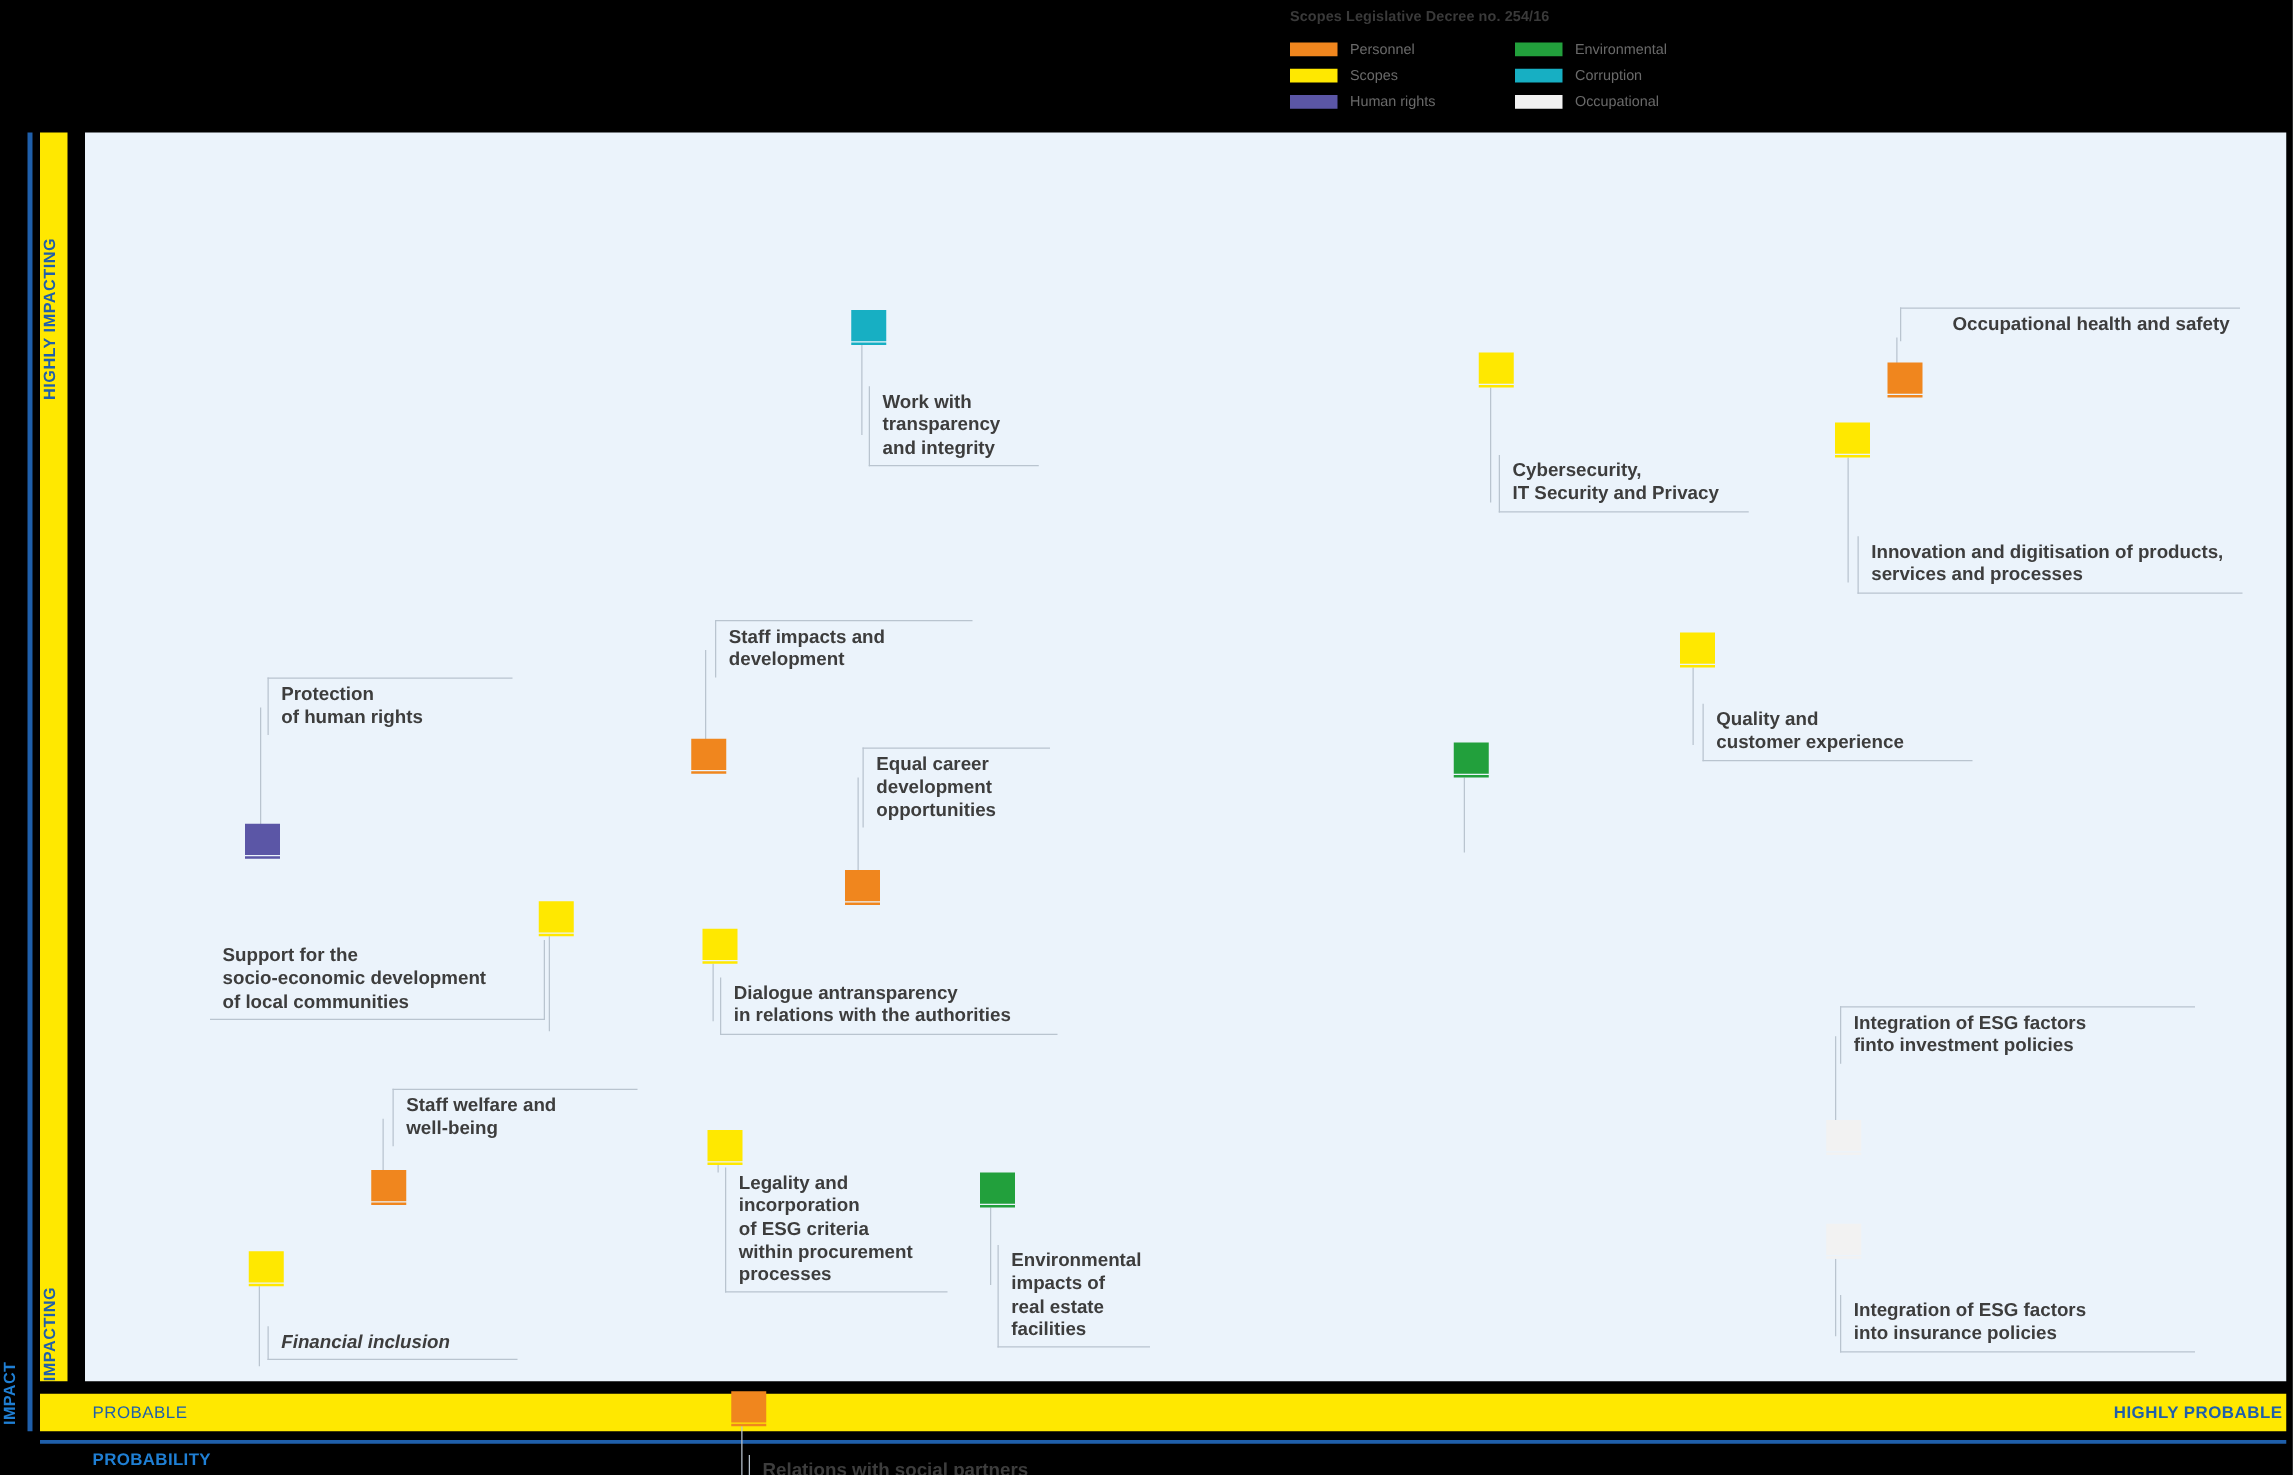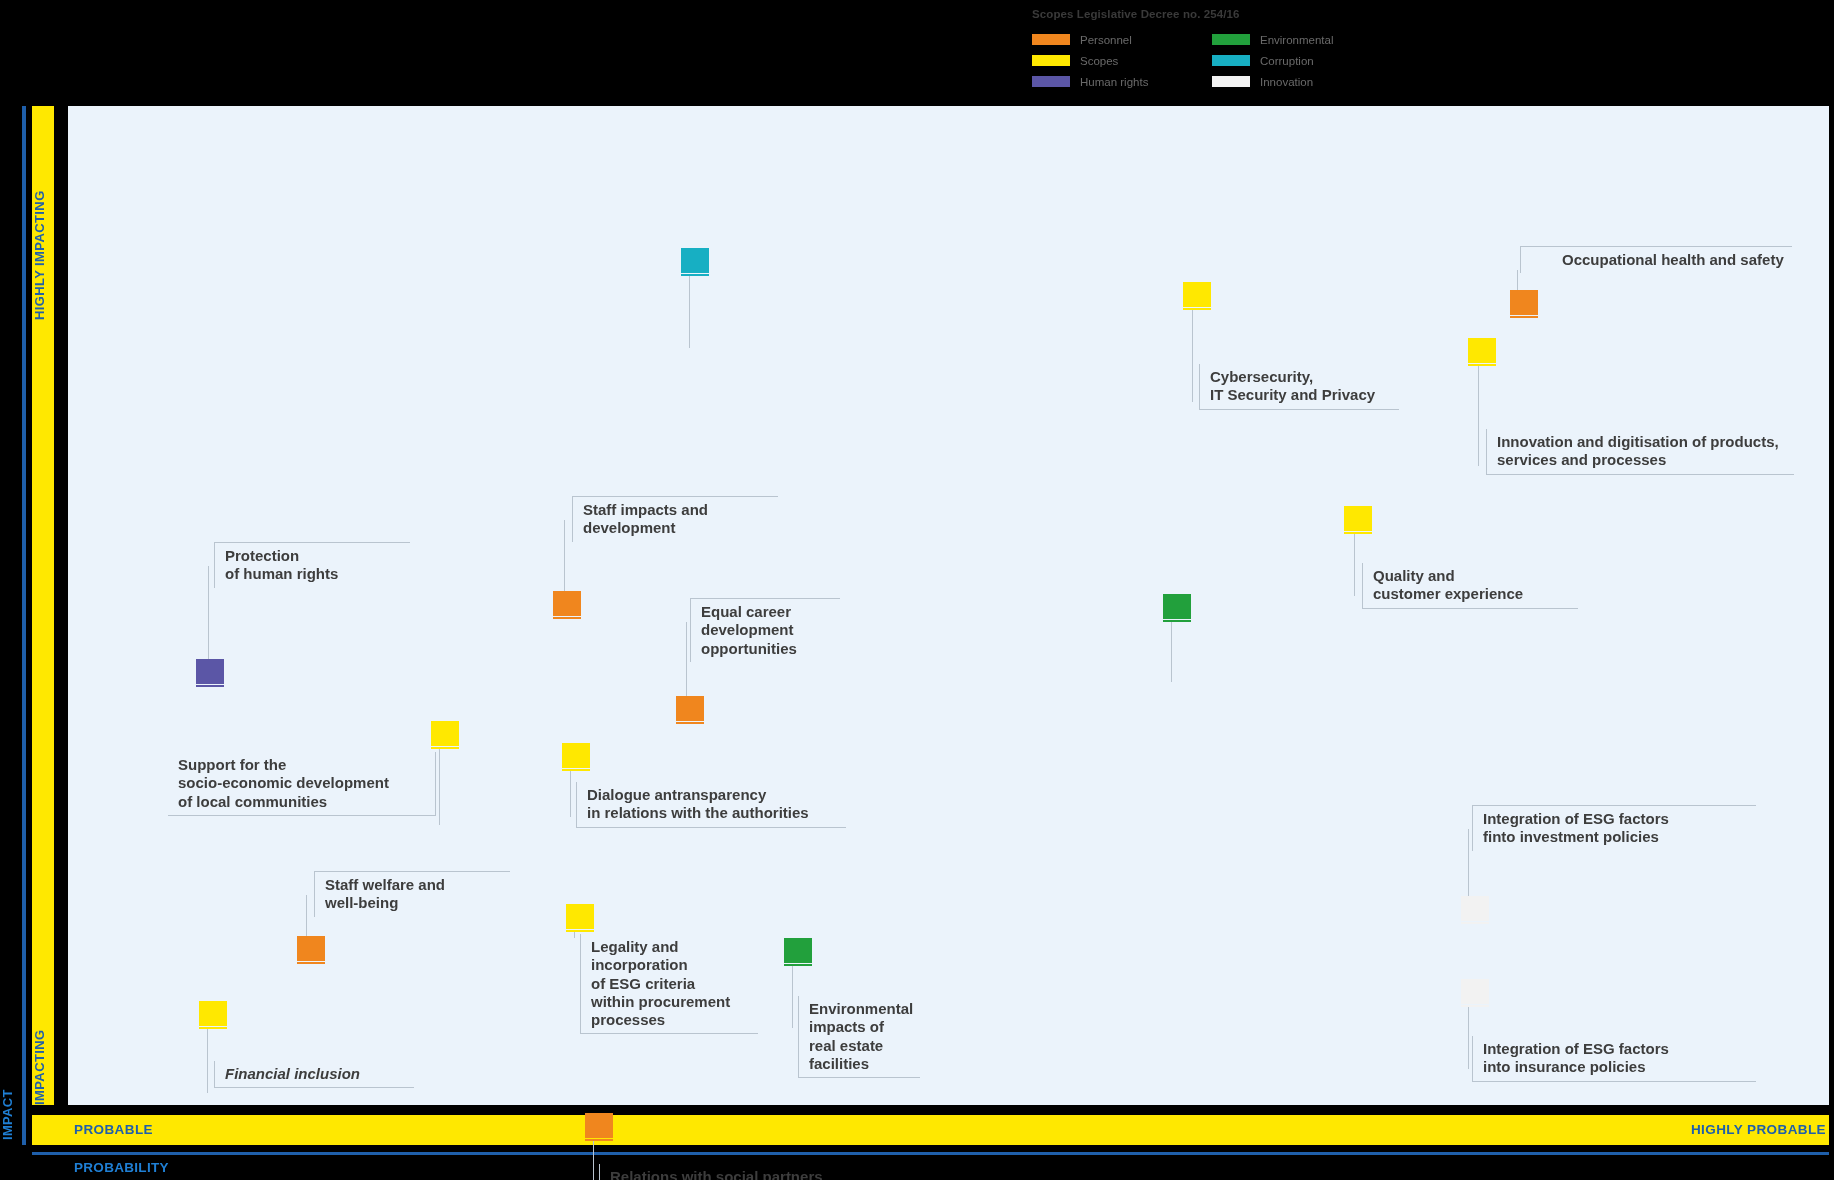--- a/index.html
+++ b/index.html
@@ -54,21 +54,21 @@
   }
   .ylab-top { top:110px; height:210px; }
   .ylab-bot { top:985px; height:120px; }
   .ytitle {
     position:absolute; left:0px; top:1020px; width:20px; height:120px;
     font-size:13px; font-weight:bold; color:#1f7fd4; letter-spacing:0.3px;
     writing-mode: vertical-rl; transform: rotate(180deg); white-space:nowrap;
   }
   .xlab-left {
     position:absolute; left:74px; top:1122px;
-    font-size:13.5px; font-weight:bold; color:#1f5faa; letter-spacing:0.4px;
+    font-size:13.5px; font-weight:normal; color:#1f5faa; letter-spacing:0.4px;
   }
   .xlab-right {
     position:absolute; right:8px; top:1122px;
     font-size:13.5px; font-weight:bold; color:#1f5faa; letter-spacing:0.4px;
   }
   .xtitle {
     position:absolute; left:74px; top:1160px;
     font-size:13.5px; font-weight:bold; color:#1f7fd4; letter-spacing:0.3px;
   }
 
@@ -117,21 +117,21 @@
         <div class="legend-row">
           <span class="legend-sw" style="background: rgb(34, 160, 60);"></span>
           <span class="legend-lb">Environmental</span>
         </div>
         <div class="legend-row">
           <span class="legend-sw" style="background: rgb(23, 175, 195);"></span>
           <span class="legend-lb">Corruption</span>
         </div>
         <div class="legend-row">
           <span class="legend-sw" style="background: rgb(242, 242, 242);"></span>
-          <span class="legend-lb">Innovation</span>
+          <span class="legend-lb">Occupational</span>
         </div>
       </div>
     </div>
   </div>
 
   <div class="yrule"></div>
   <div class="xrule"></div>
   <div class="yband" style="background: rgb(255, 232, 0);"></div>
   <div class="xband" style="background: rgb(255, 232, 0);"></div>
 
@@ -141,20 +141,23 @@
   <div class="xlab-left">PROBABLE</div>
   <div class="xlab-right">HIGHLY PROBABLE</div>
   <div class="xtitle">PROBABILITY</div>
 
   <div class="plot" id="plot" style="background: rgb(235, 243, 251);">
       <div class="conn v" style="left: 621px; top: 170px; height: 72px;"></div>
       <div class="marker" style="left: 613px; top: 142px;">
         <div class="sq" style="background: rgb(23, 175, 195);"></div>
         <div class="ul" style="background: rgb(23, 175, 195);"></div>
       </div>
+      <div class="lbl left-rule bot-rule" style="left: 627px; top: 203px; width: 136px;">Work with
+transparency
+and integrity</div>
       <div class="conn v" style="left: 1449px; top: 164px; height: 22px;"></div>
       <div class="marker" style="left: 1442px; top: 184px;">
         <div class="sq" style="background: rgb(240, 134, 30);"></div>
         <div class="ul" style="background: rgb(240, 134, 30);"></div>
       </div>
       <div class="lbl left-rule top-rule" style="left: 1452px; top: 140px; width: 272px; padding-left: 41px;">Occupational health and safety</div>
       <div class="conn v" style="left: 1124px; top: 204px; height: 92px;"></div>
       <div class="marker" style="left: 1115px; top: 176px;">
         <div class="sq" style="background: rgb(255, 232, 0);"></div>
         <div class="ul" style="background: rgb(255, 232, 0);"></div>

